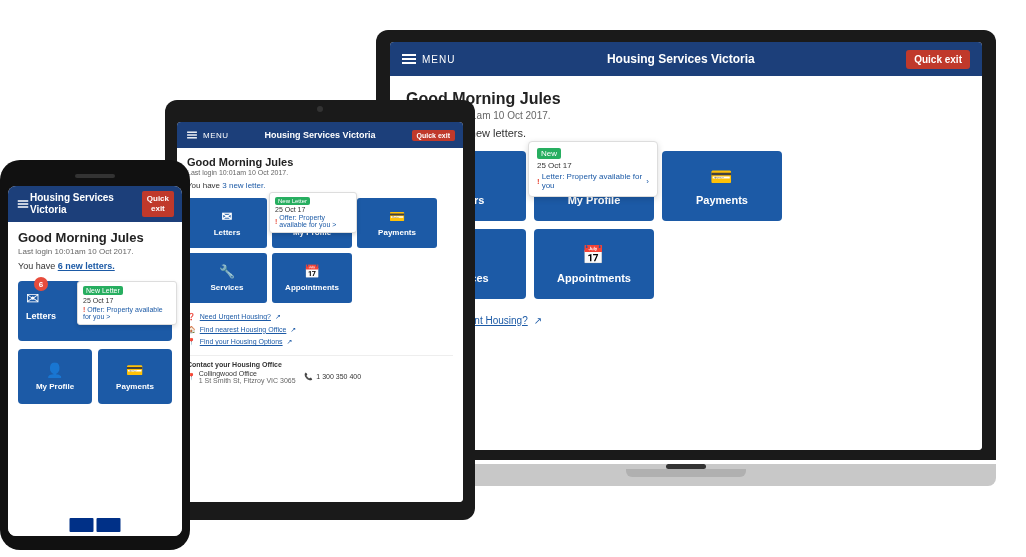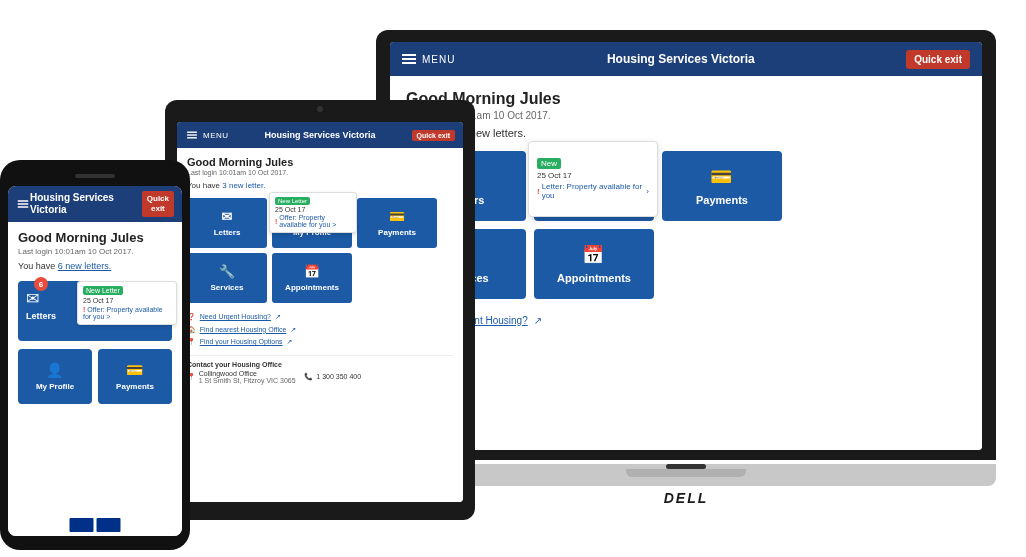--- a/index.html
+++ b/index.html
@@ -159,21 +159,21 @@
       font-size: 18px;
     }
     
     .new-letter-popup {
       position: absolute;
       top: -10px;
       left: 122px;
       background: #fff;
       border: 1px solid #ddd;
       border-radius: 4px;
-      padding: 16px 8px;
+      padding: 6px 8px;
       width: 130px;
       font-size: 9px;
       box-shadow: 0 2px 6px rgba(0,0,0,0.15);
       z-index: 10;
     }
     .new-letter-popup .new-badge {
       background: #27ae60;
       color: #fff;
       font-size: 8px;
       padding: 1px 4px;
@@ -640,21 +640,20 @@
             <div class="info-circle">i</div>
             <span style="text-decoration:underline;">Need Urgent Housing?</span>
             <span style="font-size:10px;">↗</span>
           </div>
         </div>
       </div>
     </div>
     <div class="laptop-base">
       <div class="laptop-notch"></div>
     </div>
-    <div class="dell-logo">DELL</div>
   </div>
 
   <div class="tablet">
     <div class="tablet-frame">
       <div class="tablet-camera"></div>
       <div class="tablet-screen">
 
         <div class="tablet-nav">
           <div class="tablet-nav-left">
             <div class="hamburger-icon" style="transform:scale(0.7);">
@@ -755,21 +754,21 @@
             </div>
           </div>
           <div class="phone-nav-title">Housing Services Victoria</div>
           <div class="phone-quick-exit">Quick<br>exit</div>
         </div>
 
         <div class="phone-content">
           <div class="phone-greeting">Good Morning Jules</div>
           <div class="phone-last-login">Last login 10:01am 10 Oct 2017.</div>
           <div class="phone-letters-msg">
-            You have <a style="color:#1c5aa6;font-weight:normal;text-decoration:underline;text-align:center;">6 new letters.</a>
+            You have <a style="color:#1c5aa6;font-weight:bold;text-decoration:underline;text-align:center;">6 new letters.</a>
           </div>
 
           <div style="position:relative;margin-bottom:8px;">
             <div class="phone-letters-tile">
               <span class="phone-tile-icon">✉</span>
               <div class="phone-badge">6</div>
               <div class="phone-tile-label">Letters</div>
             </div>
             <div class="phone-new-popup">
               <span class="phone-new-badge">New Letter</span>

